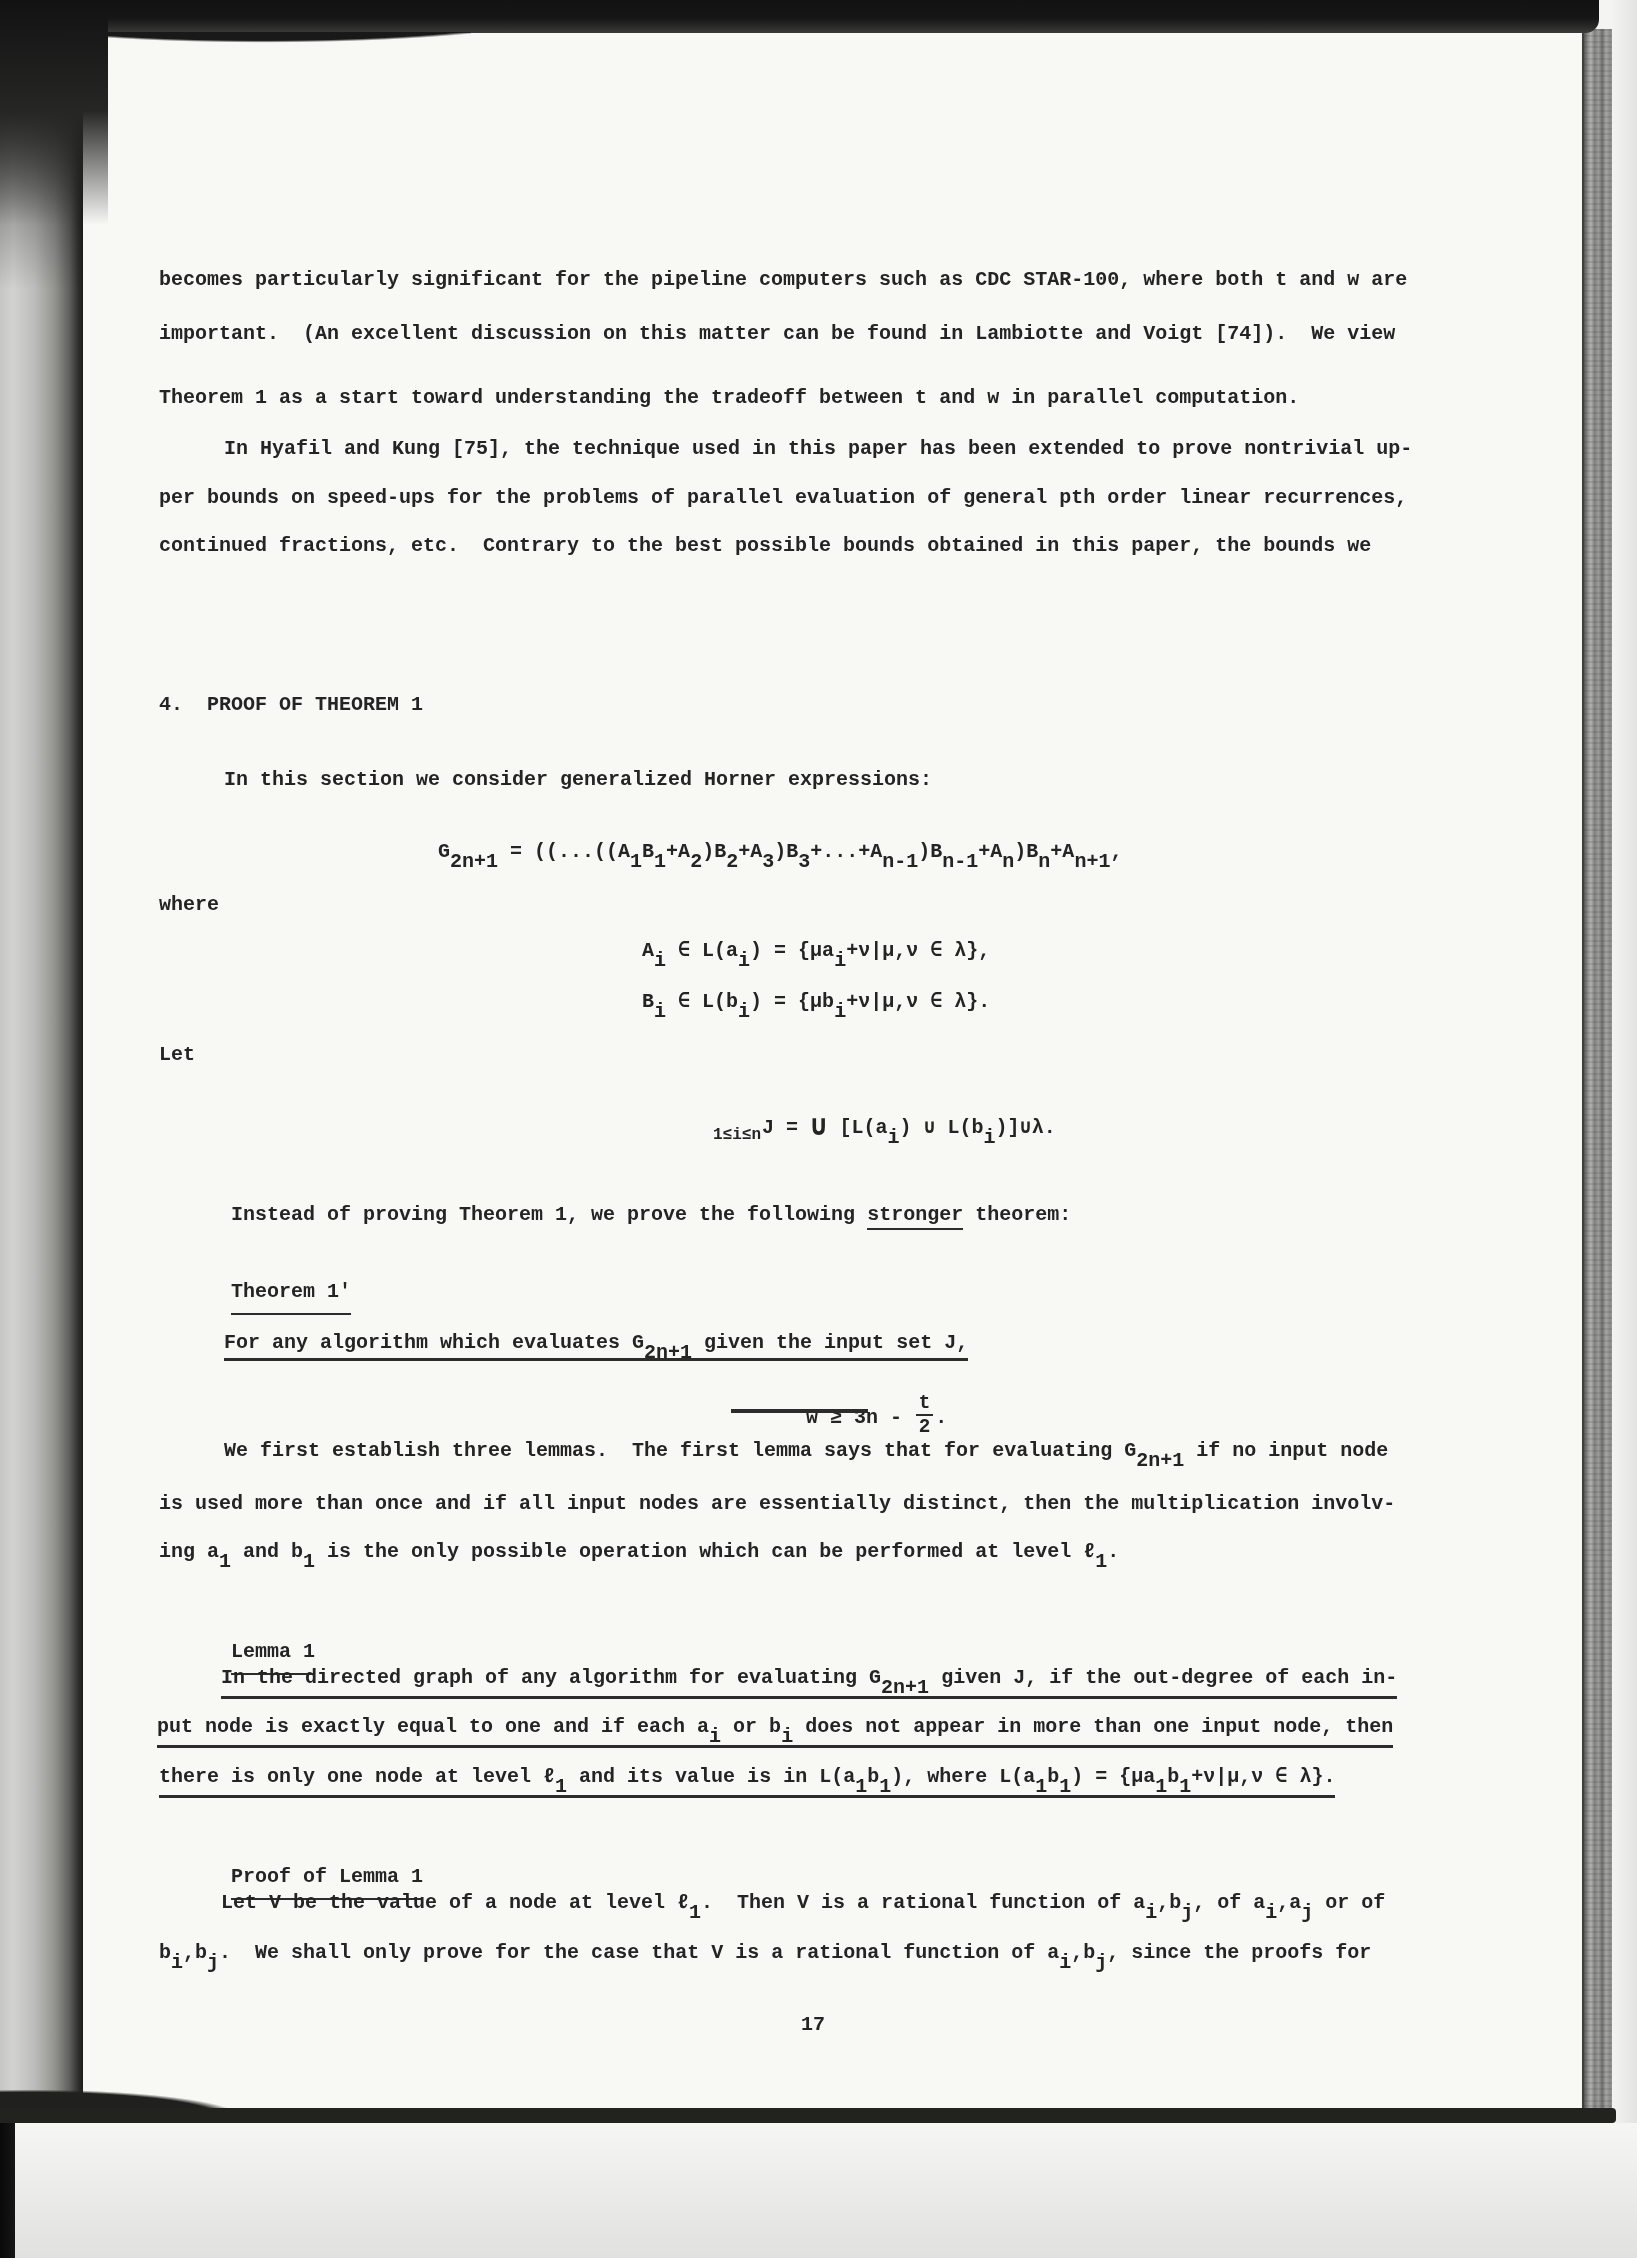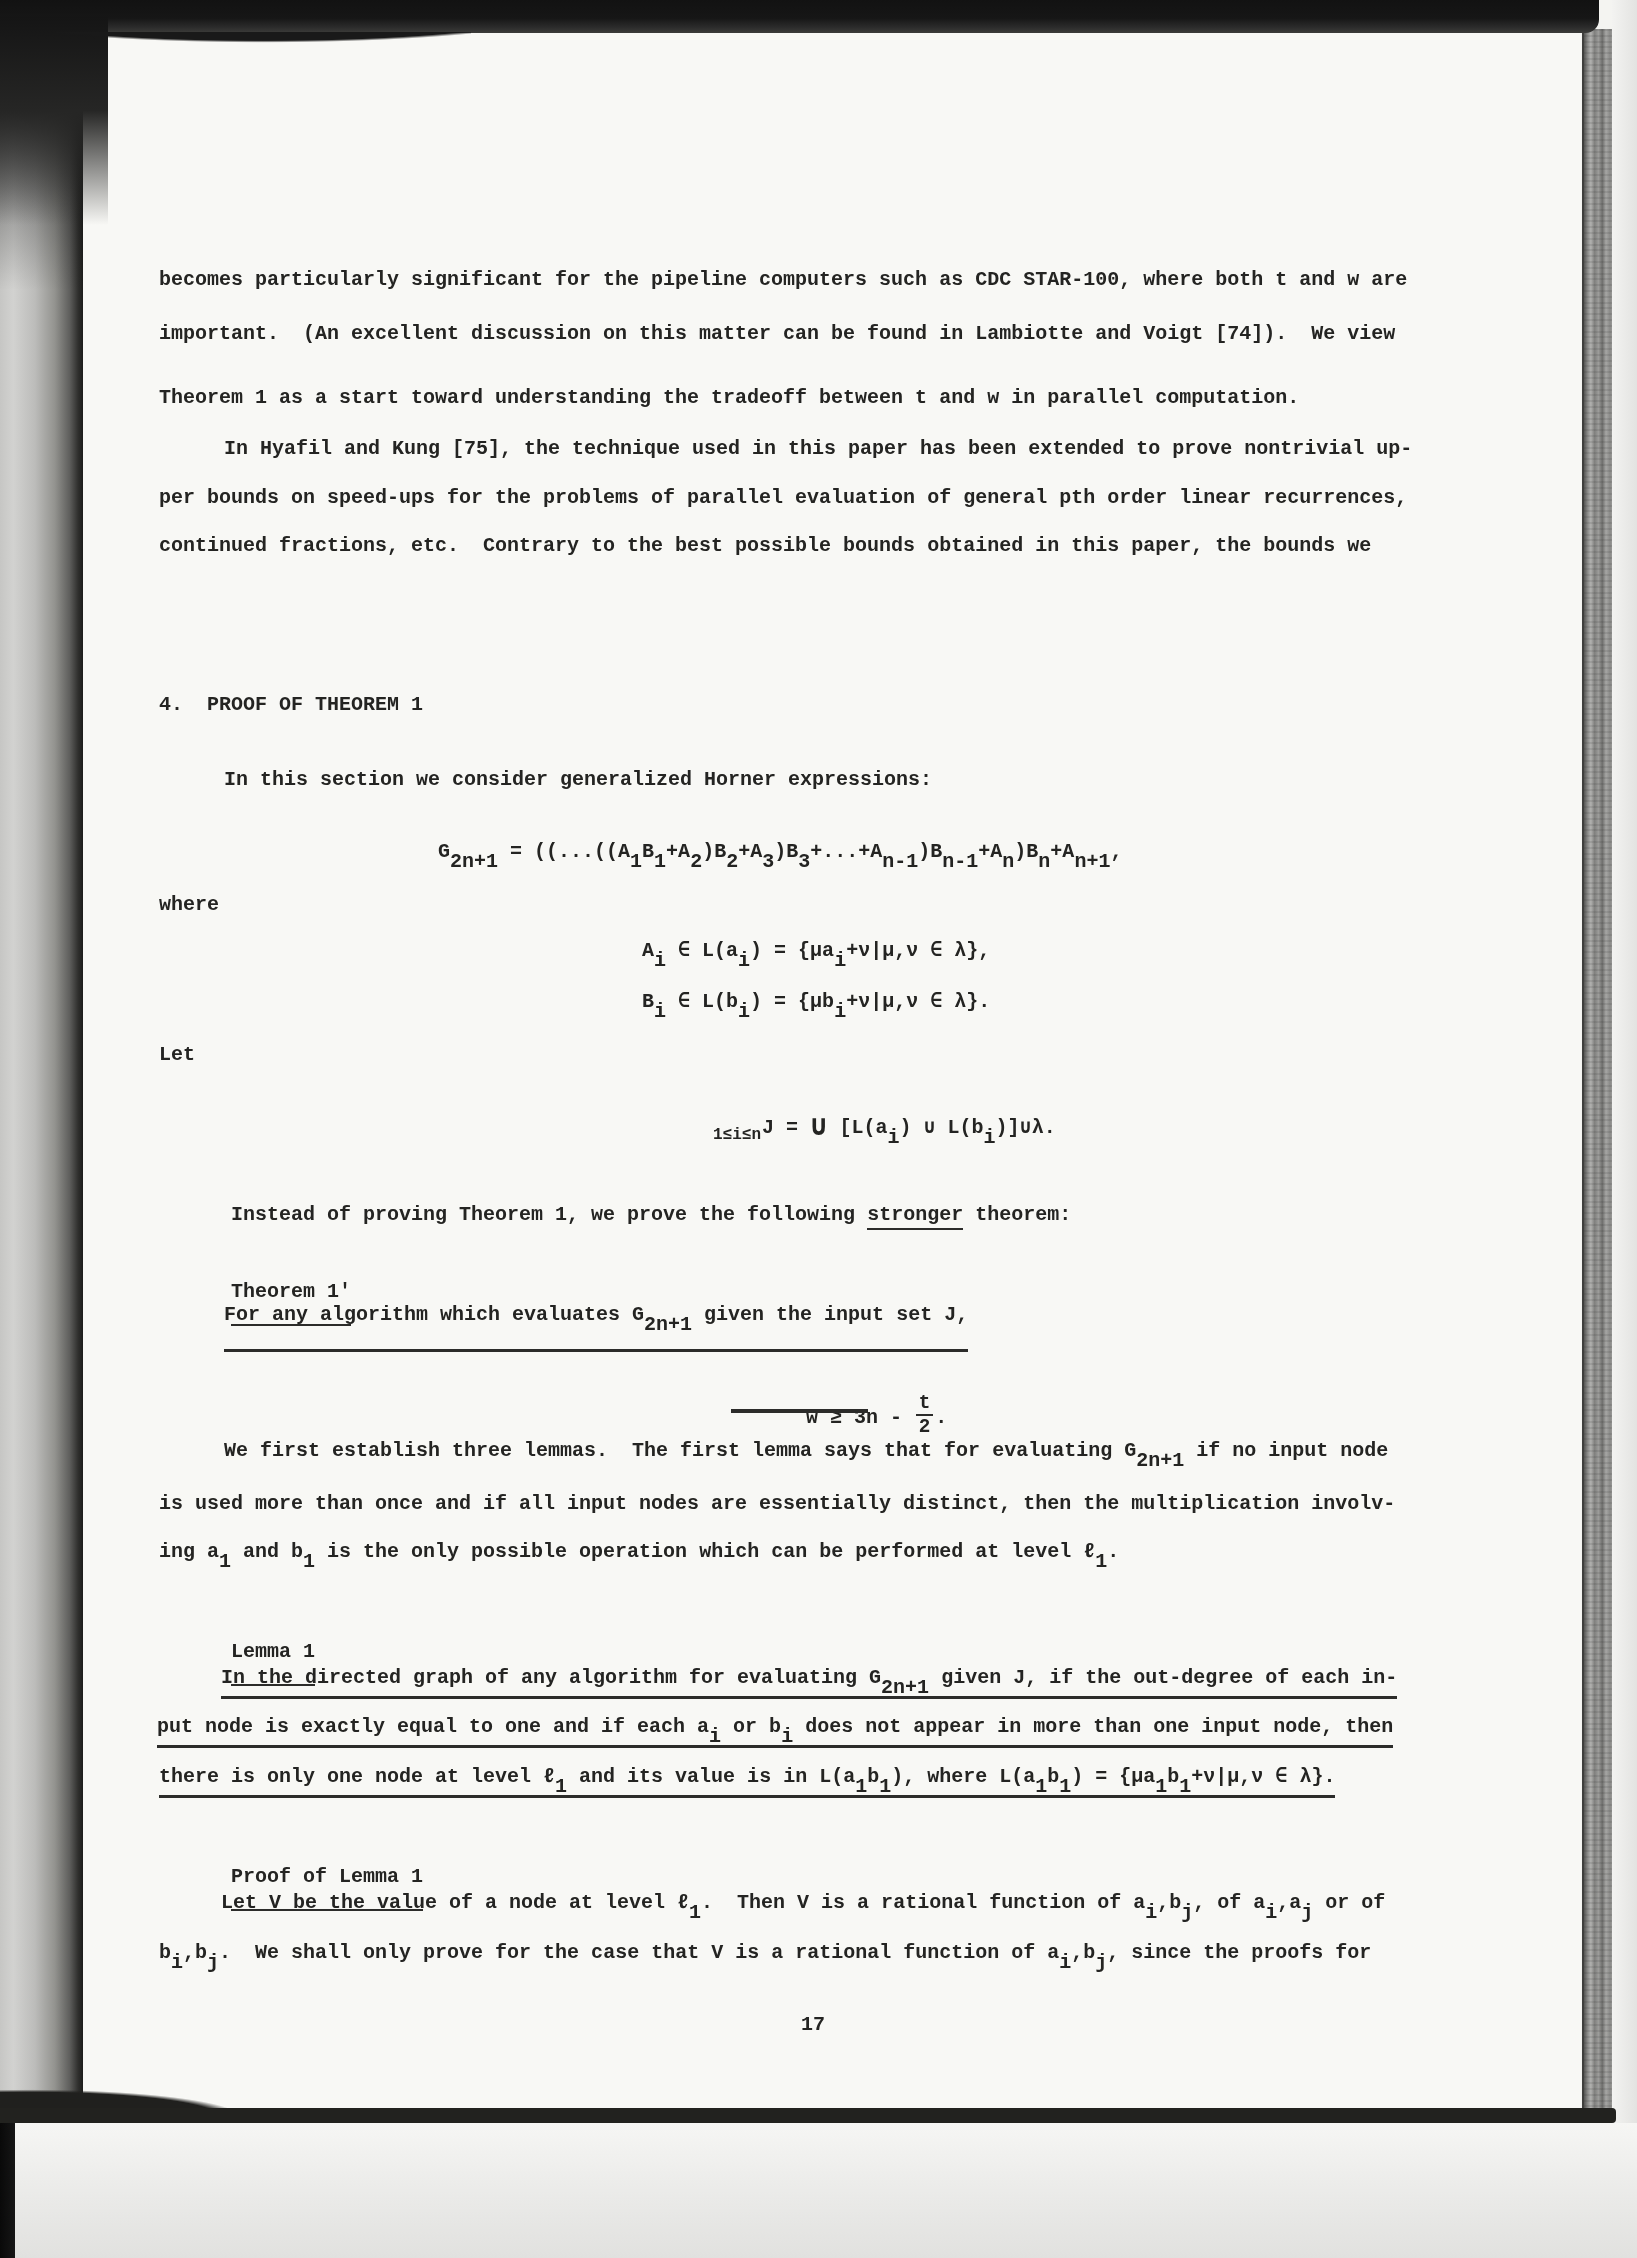--- a/index.html
+++ b/index.html
@@ -62,22 +62,22 @@
   }
   
   .text-layer { position:absolute; left:0; top:0; width:1638px; height:1838px; z-index:6; }
   .ln {
     position:absolute;
     font-family:"Liberation Mono","DejaVu Sans Mono",monospace;
     font-size:20px; line-height:25px; font-weight:700;
     color:#242422; white-space:pre;
   }
   .sb { position:relative; top:9.7px; }          
-  .hd { display:inline-block; border-bottom:2.9px solid #2c2c2a; padding-bottom:20px; }
-  .u-line { border-bottom:3.9px solid #2c2c2a; padding-bottom:22px; }
+  .hd { display:inline-block; border-bottom:2.9px solid #2c2c2a; padding-bottom:9px; }
+  .u-line { border-bottom:3.9px solid #2c2c2a; padding-bottom:3px;margin-top:28px; }
   .u-line2 { border-bottom:3.9px solid #2c2c2a; padding-bottom:6px; }
   .u-word { border-bottom:2.9px solid #2c2c2a; padding-bottom:2px; }
   .rule { position:absolute; height:3.9px; background:#2c2c2a; z-index:6; }
   .bigU { font-size:29px; position:relative; top:1.9px; }
   .ulim { position:absolute; left:23px; top:35px; font-size:16px; }
   .frac {
     display:inline-flex; flex-direction:column; align-items:center;
     vertical-align:middle; font-size:19.3px; line-height:20px;
     position:relative; top:-2.9px; margin:0 1.9px;
   }

